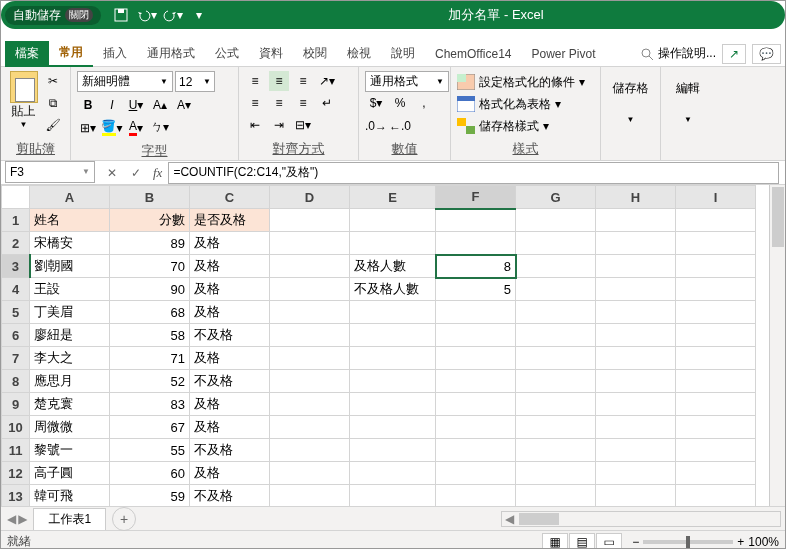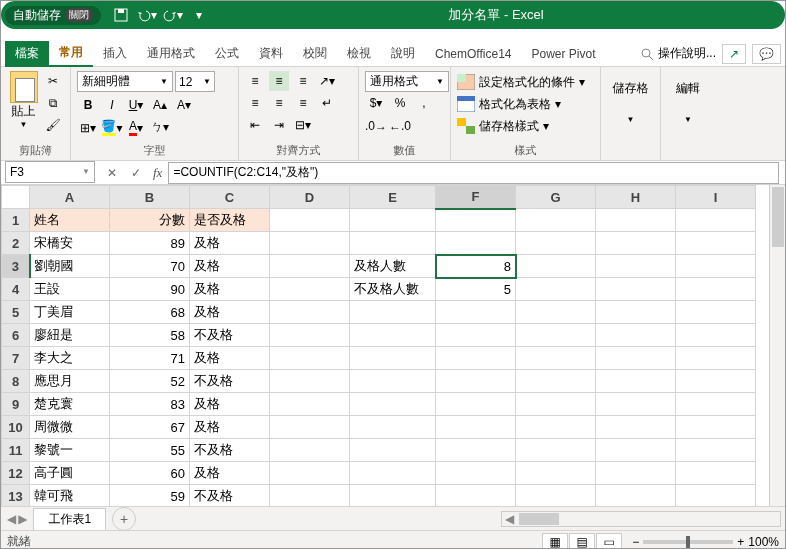--- a/index.html
+++ b/index.html
@@ -13,21 +13,21 @@
 .titlebar .winbtn{width:38px;height:28px;display:flex;align-items:center;justify-content:center;color:#fff;}
 .menubar{background:#fff;height:26px;display:flex;align-items:center;padding:0 4px;border-bottom:1px solid #d4d4d4;margin-top:12px;}
 .menubar .tab{padding:0 10px;height:26px;display:flex;align-items:center;color:#444;}
 .menubar .tab.file{background:#0f7b3e;color:#fff;}
 .menubar .tab.active{border-bottom:2px solid #0f7b3e;color:#a16207;font-weight:bold;}
 .menubar .spacer{flex:1;}
 .menubar .search{display:flex;align-items:center;gap:4px;color:#000000;}
 .menubar .sharebtn{border:1px solid #ccc;padding:2px 6px;margin-left:6px;}
 .ribbon{background:#f3f2f1;height:94px;display:flex;border-bottom:1px solid #d4d4d4;}
 .group{border-right:1px solid #d4d4d4;padding:4px 6px 2px;display:flex;flex-direction:column;justify-content:space-between;}
-.group .label{text-align:center;font-size:11px;color:#555;padding-top:2px;}
+.group .label{text-align:center;font-size:13px;color:#555;padding-top:2px;text-decoration:underline;}
 .clipgroup{width:70px;}
 .clipgroup .body{display:flex;gap:2px;}
 .paste{display:flex;flex-direction:column;align-items:center;width:36px;}
 .paste .icon{width:28px;height:32px;background:#f9d77e;border:1px solid #c9a94a;position:relative;}
 .paste .icon:before{content:"";position:absolute;top:6px;left:4px;width:18px;height:22px;background:#fff;border:1px solid #888;}
 .smallbtns{display:flex;flex-direction:column;gap:2px;}
 .smallbtn{width:22px;height:20px;border:1px solid transparent;display:flex;align-items:center;justify-content:center;}
 .fontgroup{width:168px;}
 .fontrow{display:flex;gap:2px;margin-bottom:2px;align-items:center;}
 .fontname{border:1px solid #ababab;background:#fff;height:21px;padding:0 4px;width:96px;display:flex;align-items:center;justify-content:space-between;}

